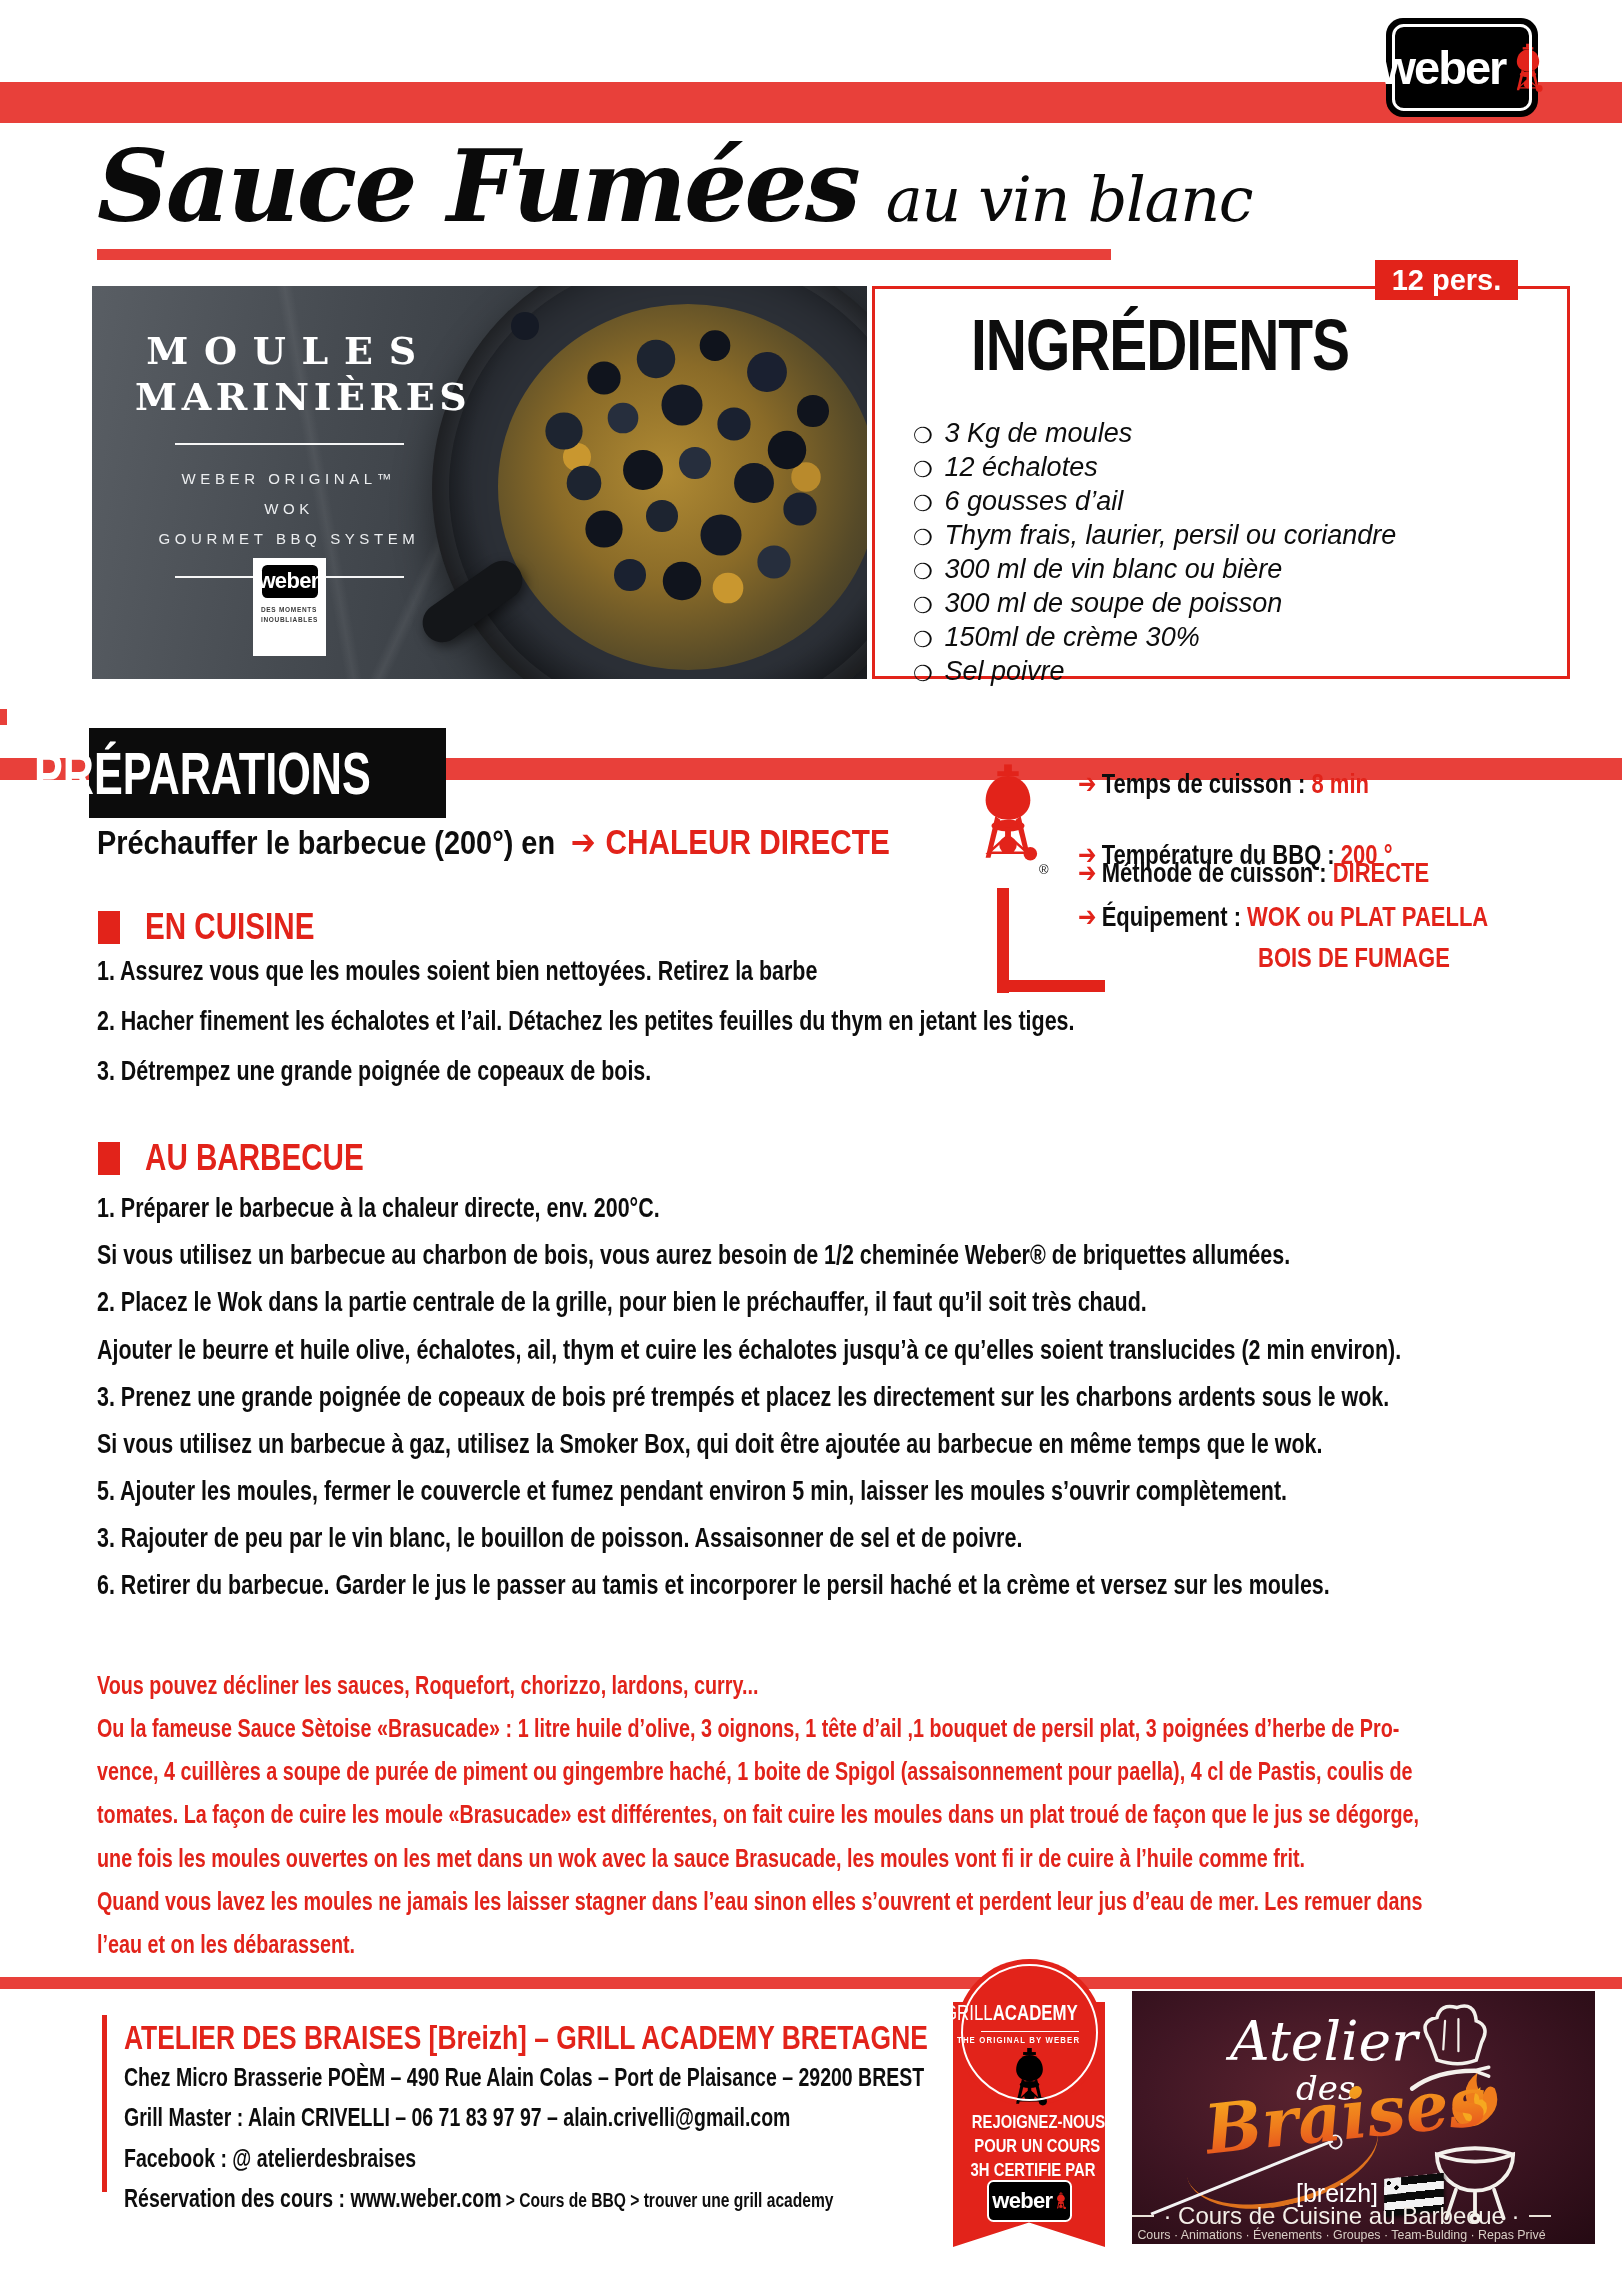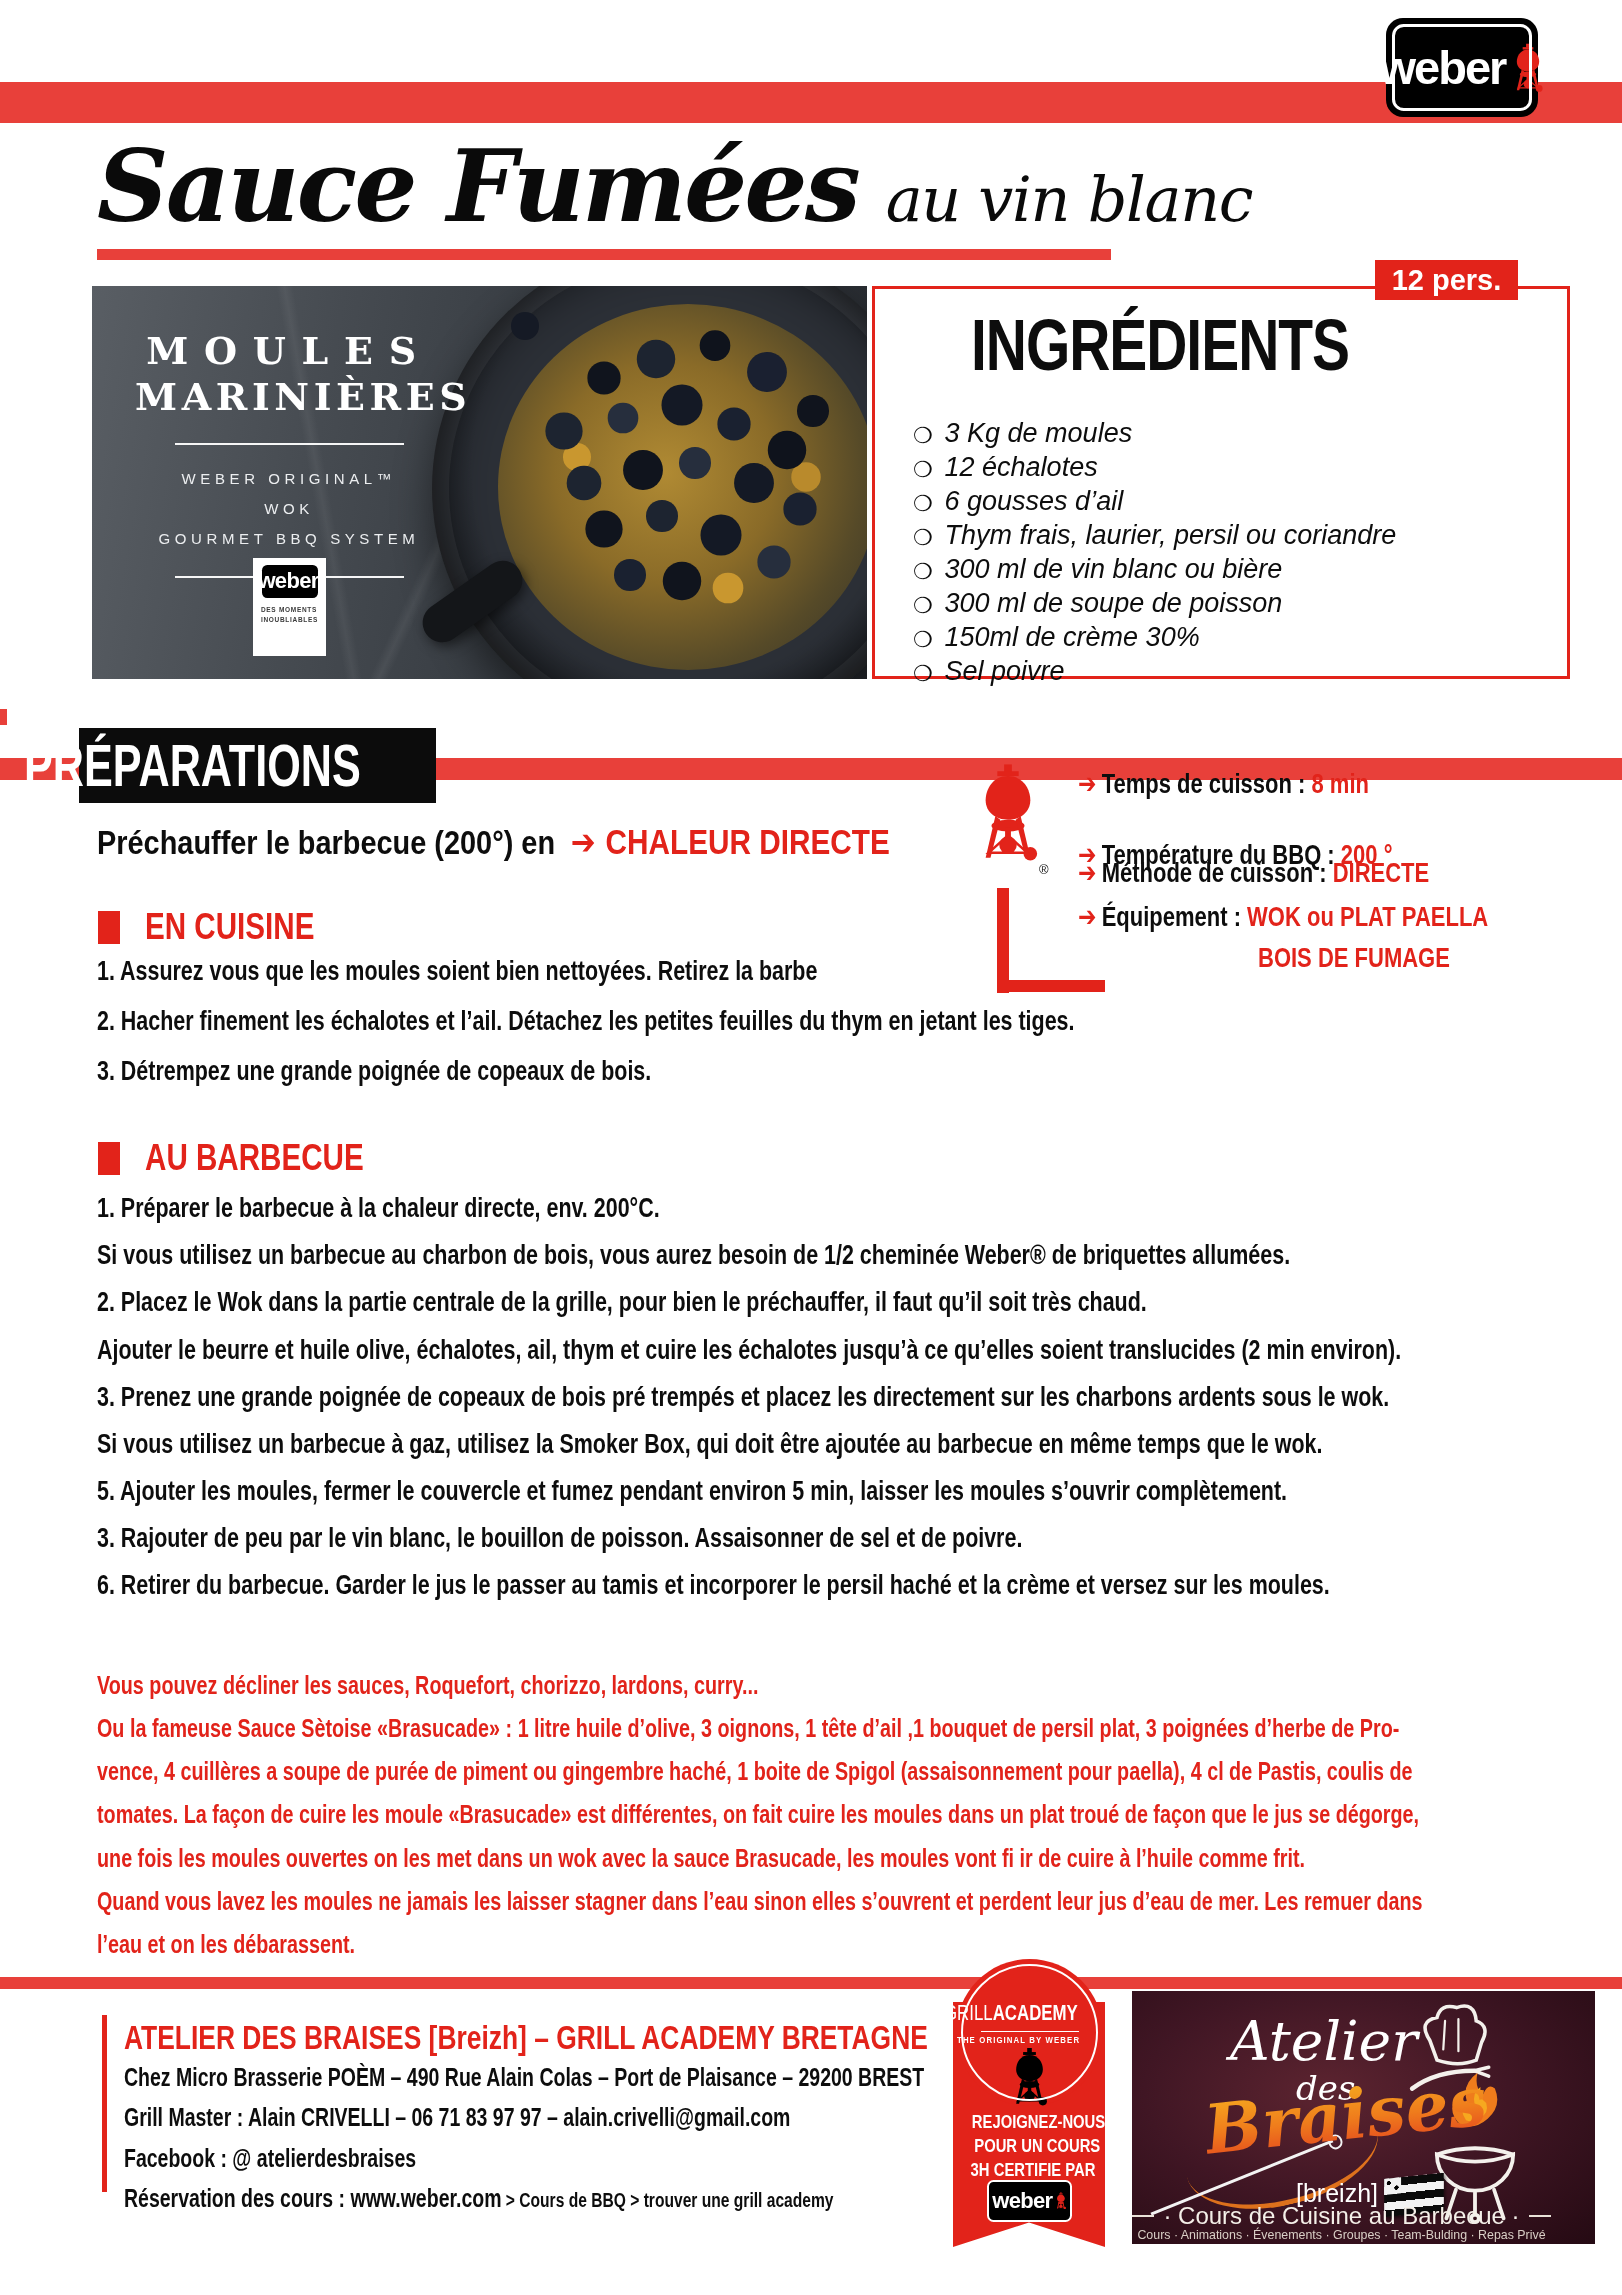--- a/index.html
+++ b/index.html
@@ -75,21 +75,21 @@
   
   .ingredients{left:872px;top:286px;width:698px;height:393px;border:3.3px solid var(--red);box-sizing:border-box;background:#fff;}
   .ing-title{position:absolute;left:60px;top:14.4px;font-size:73px;font-weight:bold;letter-spacing:-1.3px;margin-left:36px;}
   .ing-list{position:absolute;left:38px;top:128px;font-size:27px;font-style:italic;line-height:33px;}
   .ing-item{display:flex;align-items:baseline;}
   .ing-bullet{font-family:"DejaVu Sans",sans-serif;font-style:normal;font-size:22px;margin-right:11.8px;position:relative;top:0.7px;}
 
   
   .prep-stripe{left:0;top:758px;width:1623px;height:21.6px;background:var(--redbar);}
   .print-mark{left:0;top:709px;width:6.5px;height:15.7px;background:var(--redbar);}
-  .prep-banner{left:79px;top:728px;width:357px;height:75px;background:#0c0c0c;color:#fff;z-index:4;
+  .prep-banner{left:89px;top:728px;width:357px;height:90px;background:#0c0c0c;color:#fff;z-index:4;
     display:flex;align-items:center;justify-content:center;font-size:60px;font-weight:bold;}
 
   
   .cook-kettle{left:974px;top:764px;color:var(--red);}
   .cook-reg{left:1039px;top:862px;font-size:13px;color:#111;}
   .cook-line{position:absolute;left:1078px;font-size:27.5px;font-weight:bold;white-space:nowrap;}
   .cook-line .arrow{color:var(--red);font-family:"DejaVu Sans",sans-serif;margin-right:6.5px;}
   .cook-line .val{color:var(--red);}
   .l-vert{left:997px;top:888px;width:12.4px;height:105px;background:var(--red);}
   .l-horz{left:997px;top:980px;width:108px;height:12.4px;background:var(--red);}

